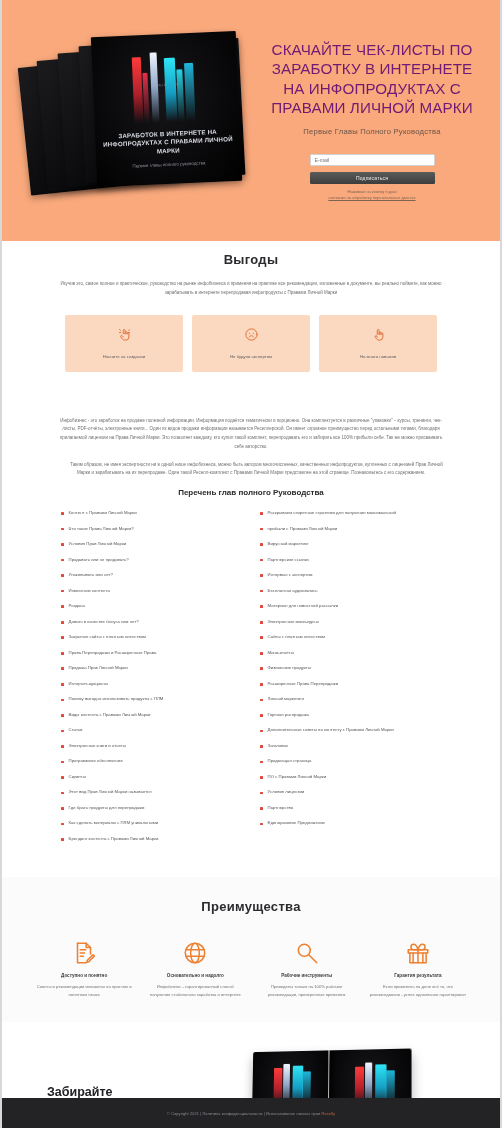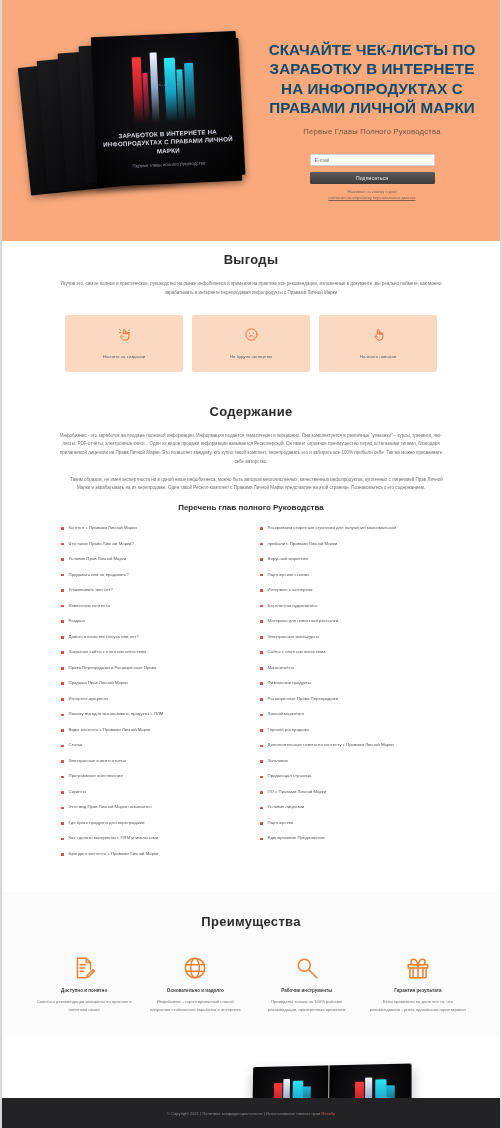--- a/index.html
+++ b/index.html
@@ -32,21 +32,21 @@
   .g-w{left:40px;width:7px;height:70px;background:linear-gradient(180deg,#f2f6ff 0%,#8fa7c8 50%,rgba(90,110,150,0) 100%)}
   .g-c{left:54px;width:11px;height:64px;background:linear-gradient(180deg,#2ee6f5 0%,#149ec4 55%,rgba(14,100,130,0) 100%)}
   .g-c2{left:66px;width:6px;height:52px;background:linear-gradient(180deg,#27d5ea 0%,rgba(15,95,125,0) 100%)}
   .g-c3{left:74px;width:9px;height:58px;background:linear-gradient(180deg,#1fb8dd 0%,rgba(12,80,110,0) 100%)}
   .cover-tt{position:absolute;left:7px;right:7px;top:96px;text-align:center;color:#d9dde4;
             font-size:6.2px;font-weight:700;line-height:1.33;letter-spacing:.2px}
   .cover-st{position:absolute;left:7px;right:7px;top:128px;text-align:center;color:#8d929b;
             font-size:4.4px;line-height:1.3}
   .cover-by{position:absolute;left:0;right:0;top:48px;text-align:center;color:#6d727b;font-size:4px}
 
-  .hero-title{font-size:15.2px;font-weight:700;line-height:1.28;color:#0c4a6e;letter-spacing:.1px}
+  .hero-title{font-size:15.2px;font-weight:400;line-height:1.28;color:#701a75;letter-spacing:.1px}
   .hero-sub{margin-top:9px;font-size:7.6px;color:#6b5346;letter-spacing:.25px}
 
   .hero-form{margin:12px auto 0;width:125px}
   .hero-input{width:100%;height:12px;border:1px solid #d2d2d2;background:#fff;border-radius:1.5px;
               font-size:5.2px;color:#8c8c8c;padding:0 4px;line-height:12px;text-align:left;
               font-family:inherit;outline:none}
   .hero-btn{margin-top:4px;width:100%;height:12px;border:0;border-radius:1.5px;cursor:pointer;
             background:linear-gradient(180deg,#5b5b5b 0%,#3d3d3d 100%);color:#eee;font-size:5px;
             font-family:inherit;letter-spacing:.2px}
   .hero-note{margin-top:5px;font-size:4.1px;line-height:1.55;color:#7e6354}
@@ -185,21 +185,20 @@
             <path d="M13 11V9.5a1.5 1.5 0 0 1 3 0V12"></path>
             <path d="M16 12v-1a1.5 1.5 0 0 1 3 0V16a5 5 0 0 1-5 5h-1a5 5 0 0 1-4-2l-2.2-3a1.5 1.5 0 0 1 2.3-1.8L10 16"></path>
           </svg>
         </span>
         <span class="card-lb">На много навыков</span>
       </div>
     </div>
   </section>
 
   <section class="sec" style="padding-top:8px;padding-bottom:26px">
-    <h2 class="sec-h">Содержание</h2>
     <p class="sec-p">Инфобизнес - это заработок на продаже полезной информации. Информация подаётся тематически и порционно. Она комплектуется в различные "упаковки" – курсы, тренинги, чек-листы, PDF-отчёты, электронные книги... Один из видов продажи информации называется Реселлерской. Он имеет огромное преимущество перед остальными типами, благодаря прилагаемой лицензии на Права Личной Марки. Это позволяет каждому, кто купил такой комплект, перепродавать его и забирать все 100% прибыли себе. Так же можно присваивать себе авторство.</p>
     <p class="sec-p">Таким образом, не имея экспертности ни в одной нише инфобизнеса, можно быть автором многочисленных, качественных инфопродуктов, купленных с лицензией Прав Личной Марки и зарабатывать на их перепродаже. Один такой Реселл-комплект с Правами Личной Марки представлен на этой странице. Познакомьтесь с его содержанием.</p>
 
     <h3 class="chap-h">Перечень глав полного Руководства</h3>
 
     <div class="chaps">
       <ul class="col" id="col-left">
           <li class="li">
             <span class="bullet"></span>
             <span class="li-t">Контент с Правами Личной Марки</span>

